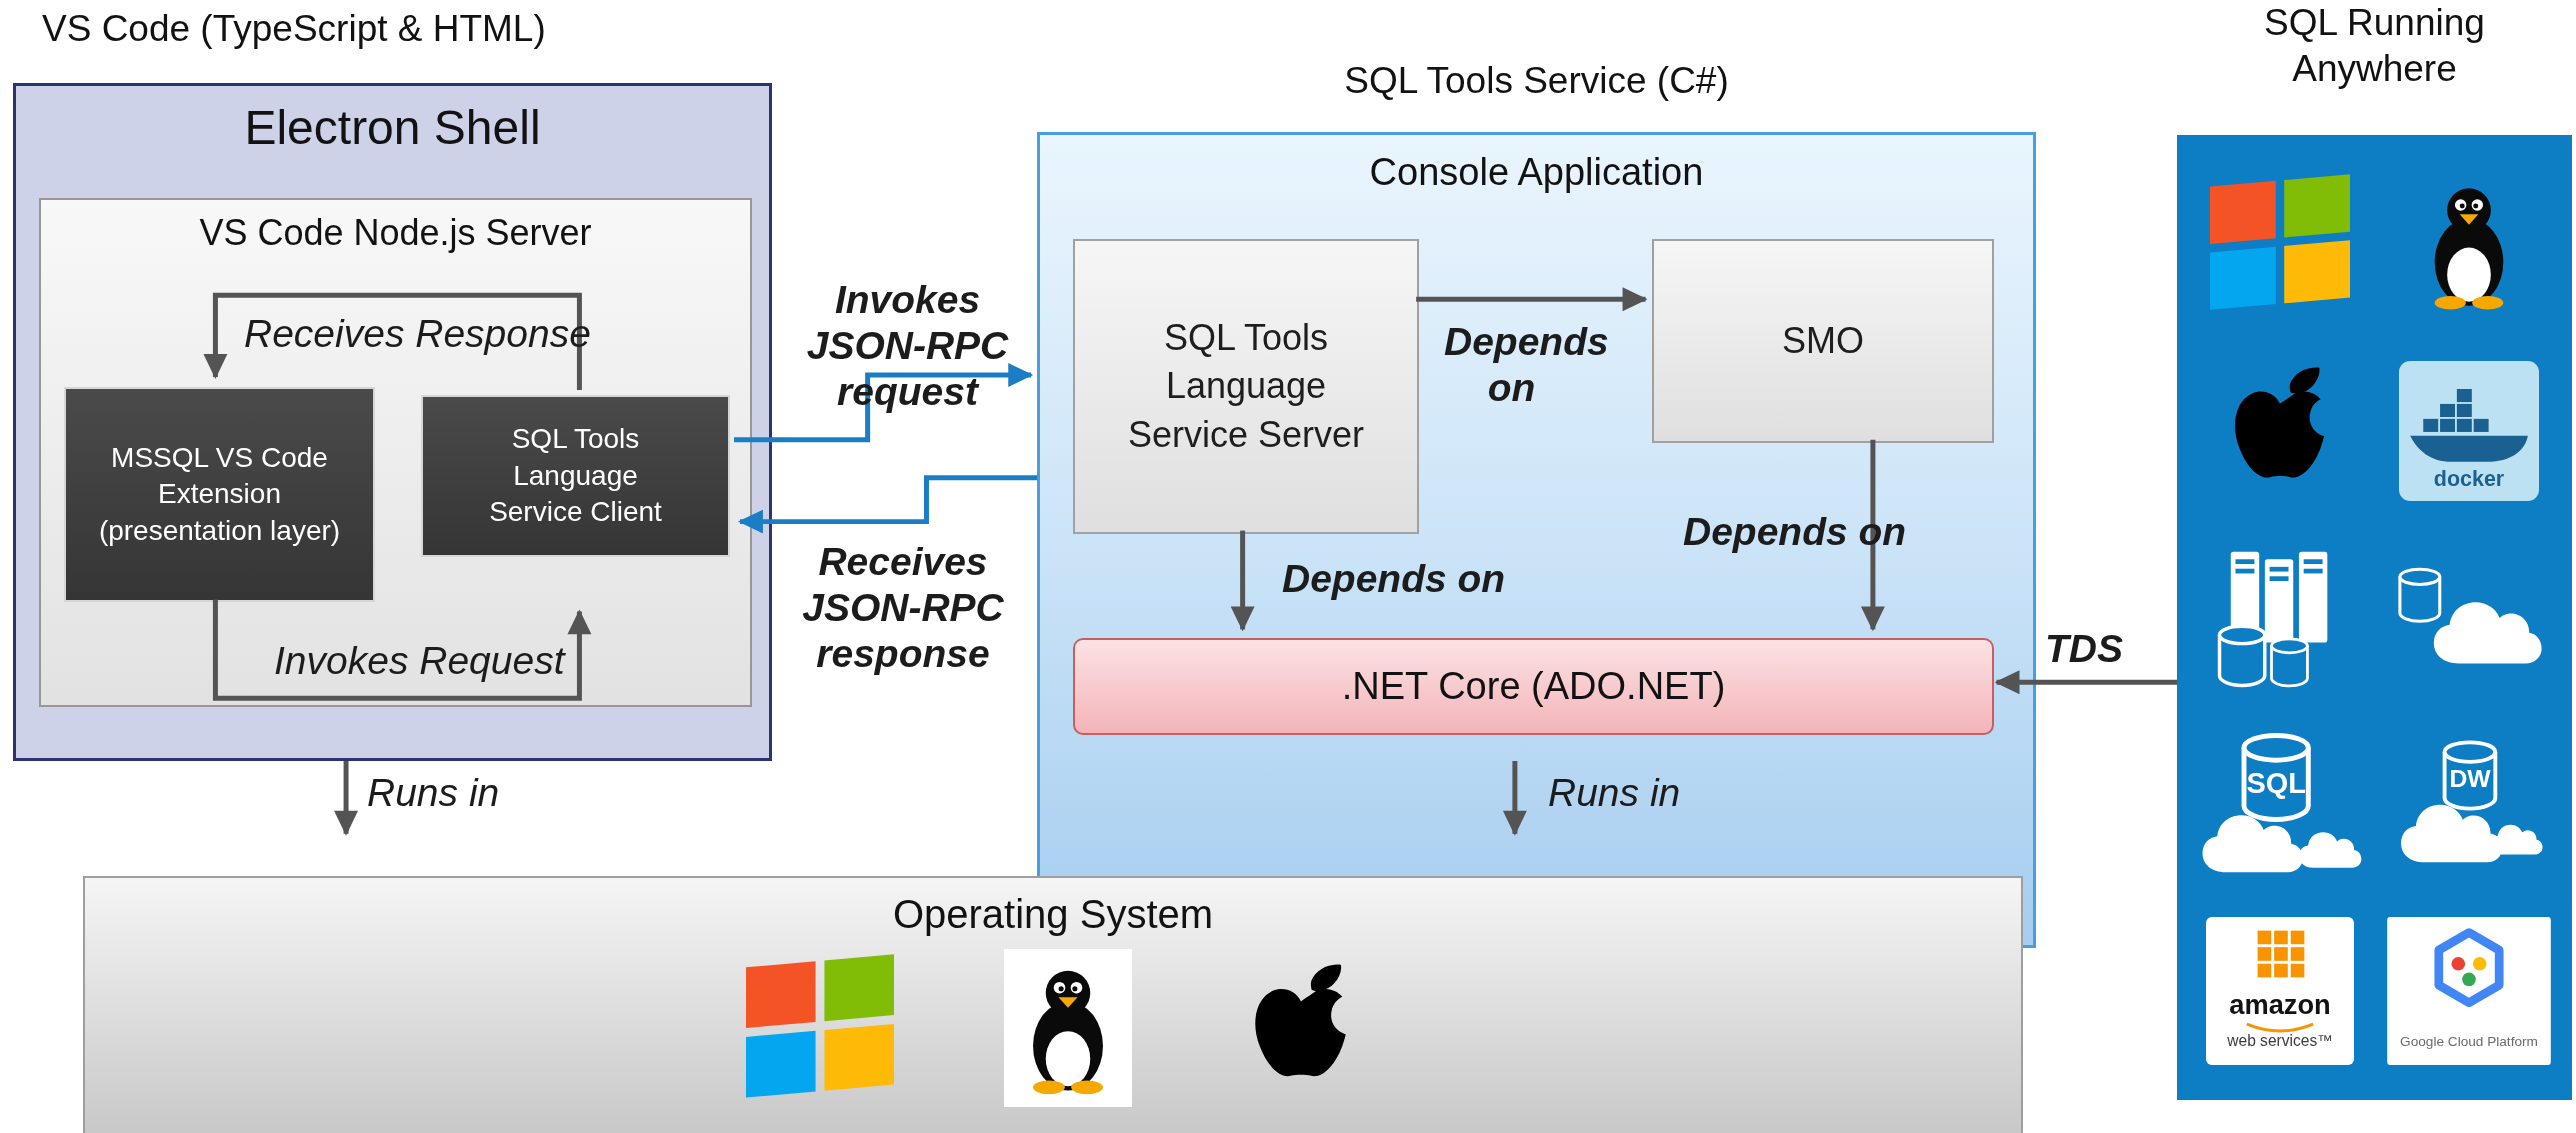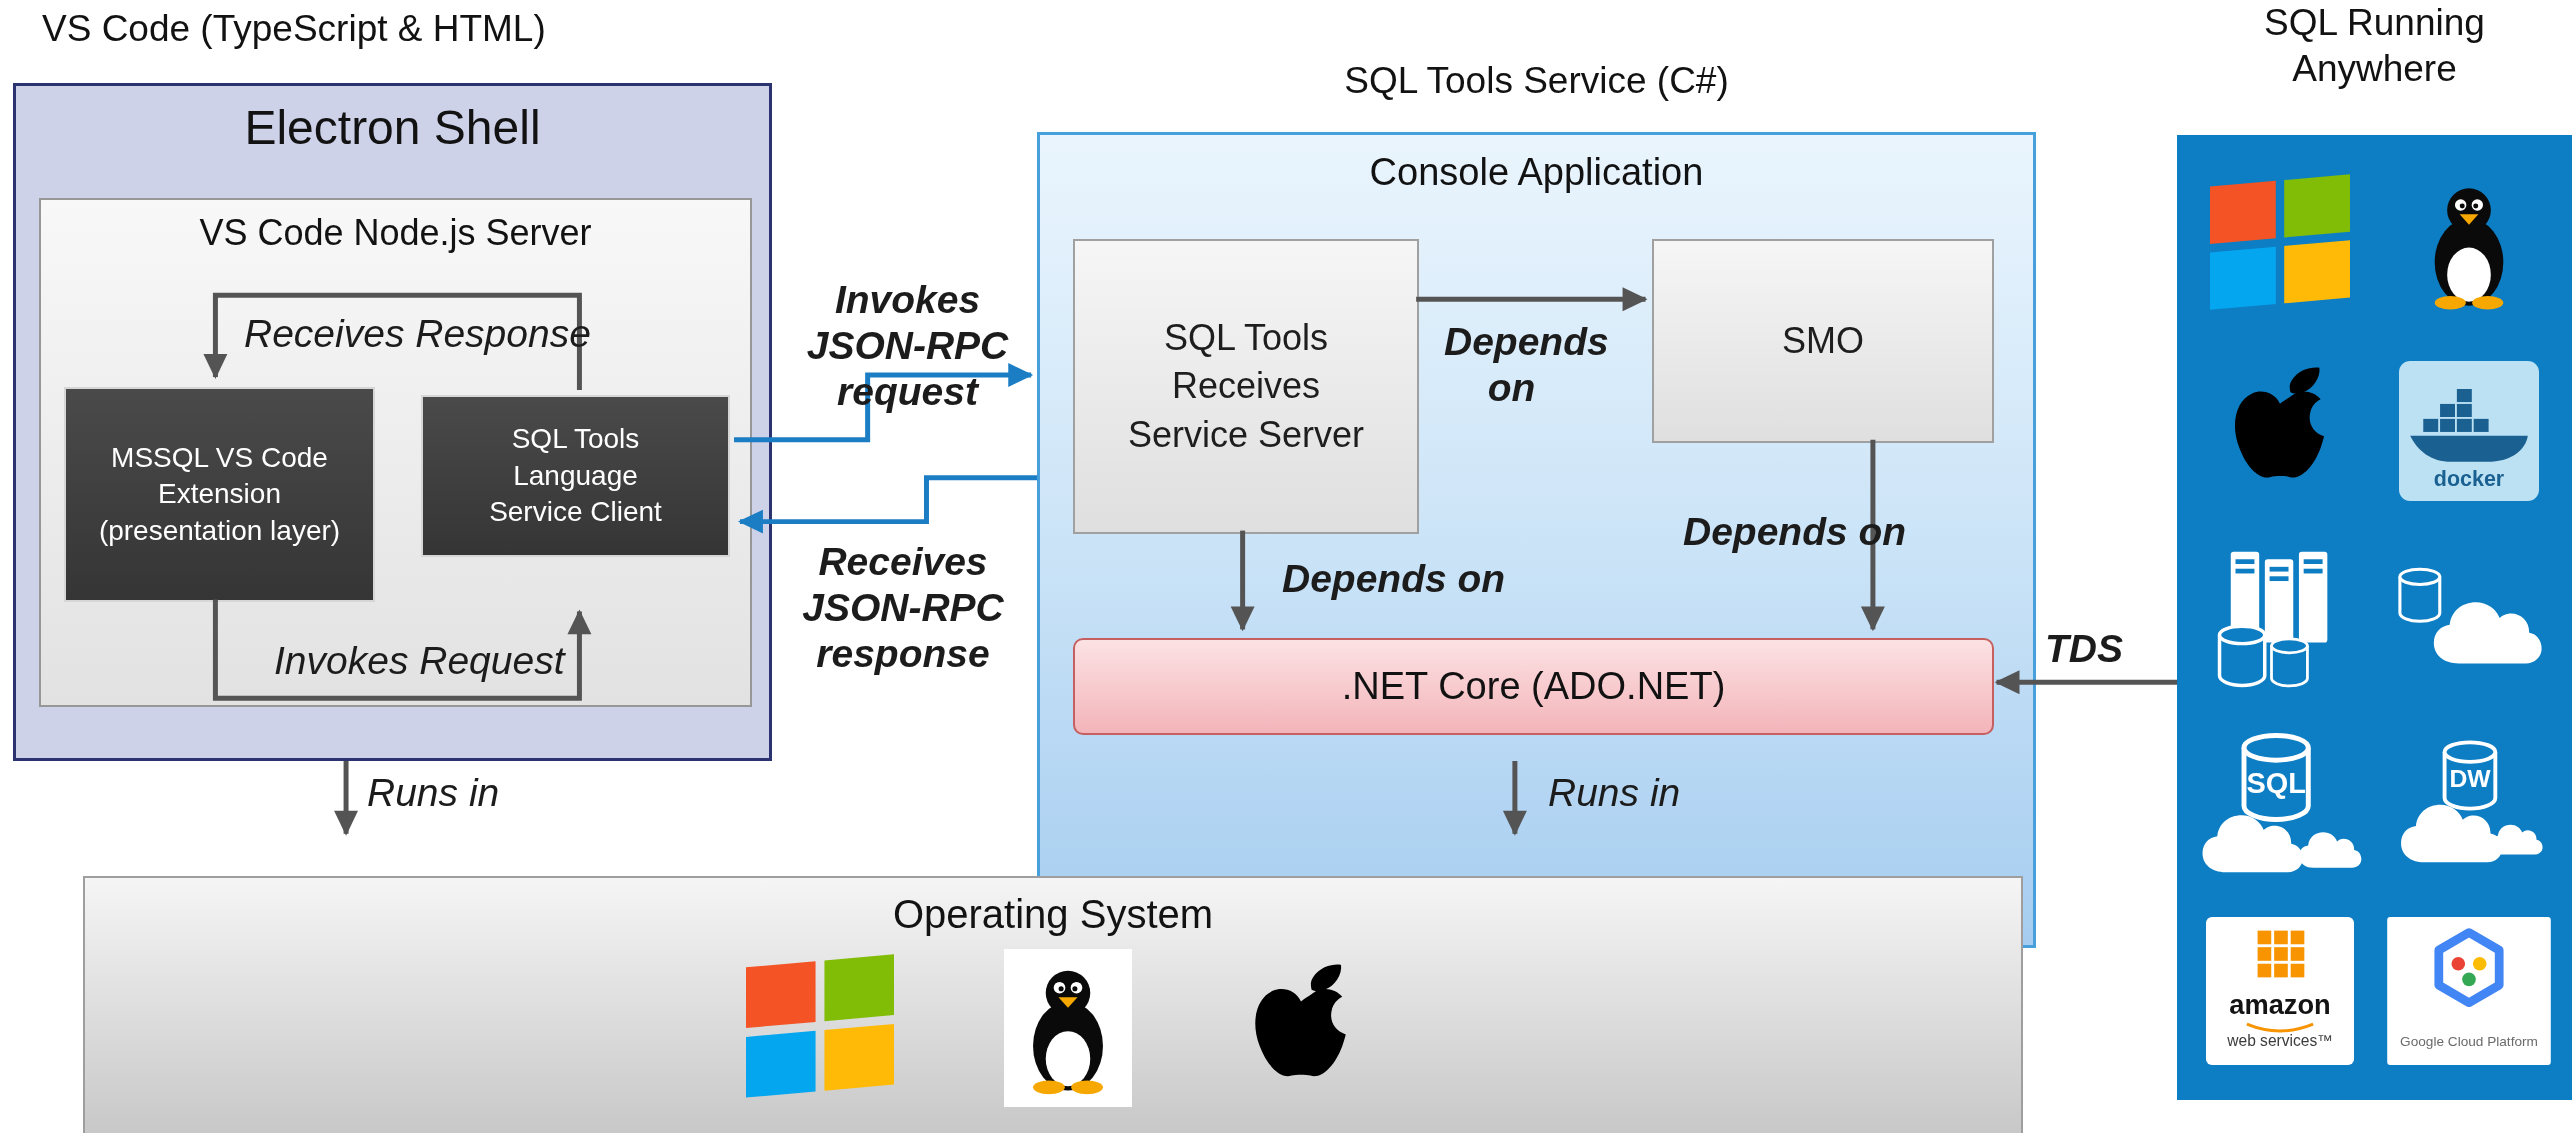--- a/index.html
+++ b/index.html
@@ -87,21 +87,21 @@
       </div>
       <div class="abs darkbox" style="left:380px;top:195px;width:309px;height:162px;">
         <span style="width:199px;">SQL Tools Language Service Client</span>
       </div>
     </div>
   </div>
 
   <div class="abs console" style="left:1037px;top:132px;width:999px;height:816px;">
     <div class="box-title" style="font-size:38px;margin-top:16px;">Console Application</div>
     <div class="abs graybox" style="left:33px;top:104px;width:346px;height:295px;">
-      <span style="width:249px;">SQL Tools Receives Service Server</span>
+      <span style="width:249px;">SQL Tools Language Service Server</span>
     </div>
     <div class="abs graybox" style="left:612px;top:104px;width:342px;height:204px;">
       <span>SMO</span>
     </div>
     <div class="abs netcore" style="left:33px;top:503px;width:921px;height:97px;">
       <span>.NET Core (ADO.NET)</span>
     </div>
   </div>
 
   <div class="abs osbox" style="left:83px;top:840px;width:1940px;height:271px;margin-top:36px;">

